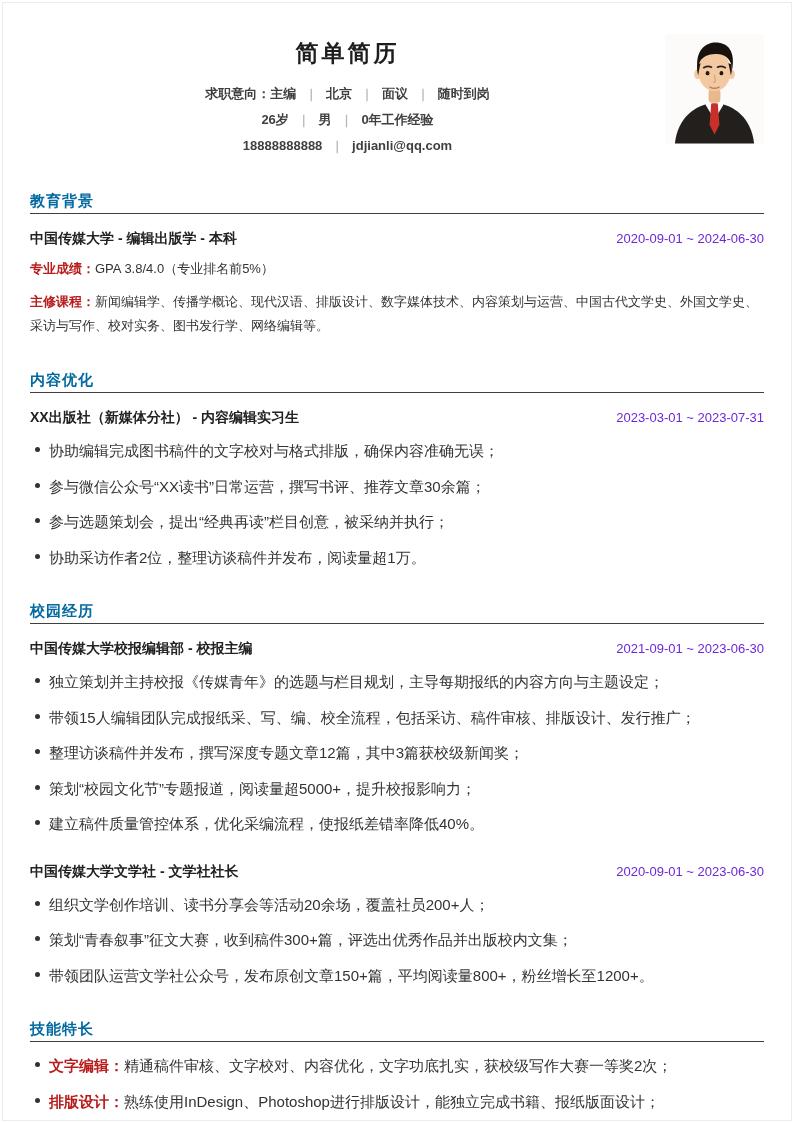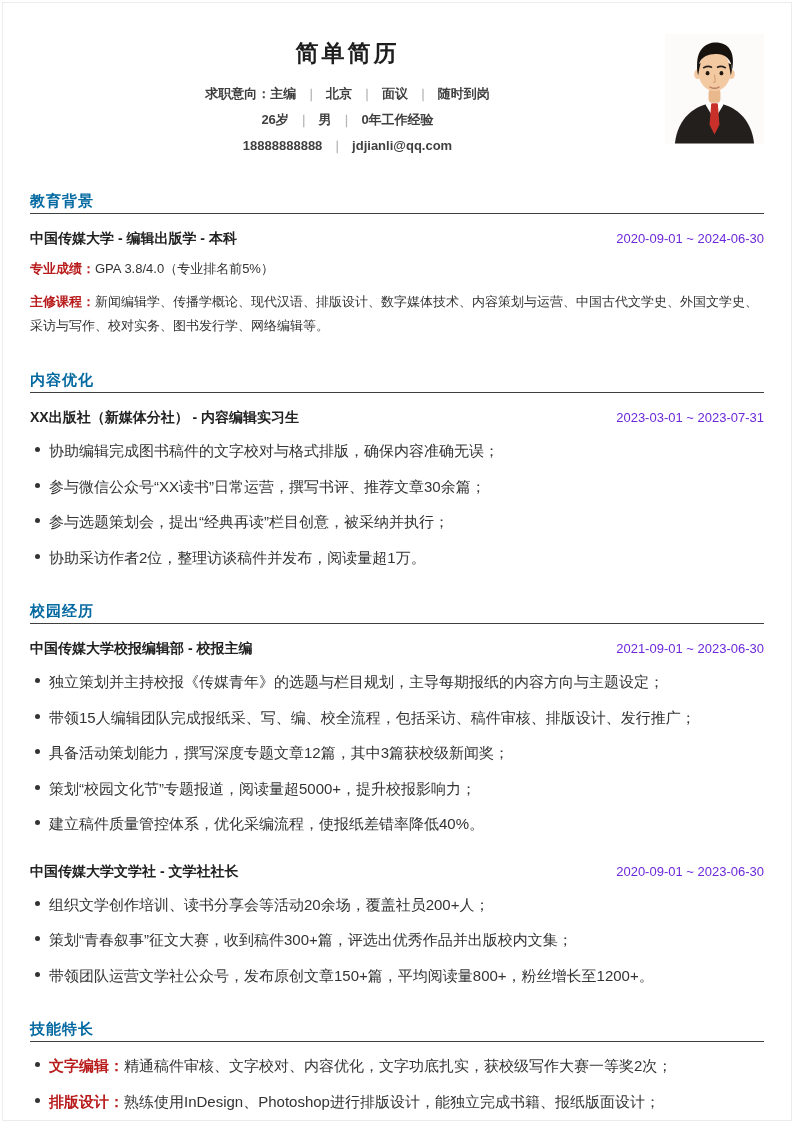--- a/index.html
+++ b/index.html
@@ -109,21 +109,21 @@
   <div class="section">
     <h2 class="section-heading">校园经历</h2>
 
     <div class="entry-head">
       <span class="entry-title">中国传媒大学校报编辑部 - 校报主编</span>
       <span class="entry-date">2021-09-01 ~ 2023-06-30</span>
     </div>
     <ul class="bullets">
       <li>独立策划并主持校报《传媒青年》的选题与栏目规划，主导每期报纸的内容方向与主题设定；</li>
       <li>带领15人编辑团队完成报纸采、写、编、校全流程，包括采访、稿件审核、排版设计、发行推广；</li>
-      <li>具备活动策划能力，撰写深度专题文章12篇，其中3篇获校级新闻奖；</li>
+      <li>整理访谈稿件并发布，撰写深度专题文章12篇，其中3篇获校级新闻奖；</li>
       <li>策划“校园文化节”专题报道，阅读量超5000+，提升校报影响力；</li>
       <li>建立稿件质量管控体系，优化采编流程，使报纸差错率降低40%。</li>
     </ul>
 
     <div class="entry-head gap-lg">
       <span class="entry-title">中国传媒大学文学社 - 文学社社长</span>
       <span class="entry-date">2020-09-01 ~ 2023-06-30</span>
     </div>
     <ul class="bullets">
       <li>组织文学创作培训、读书分享会等活动20余场，覆盖社员200+人；</li>

